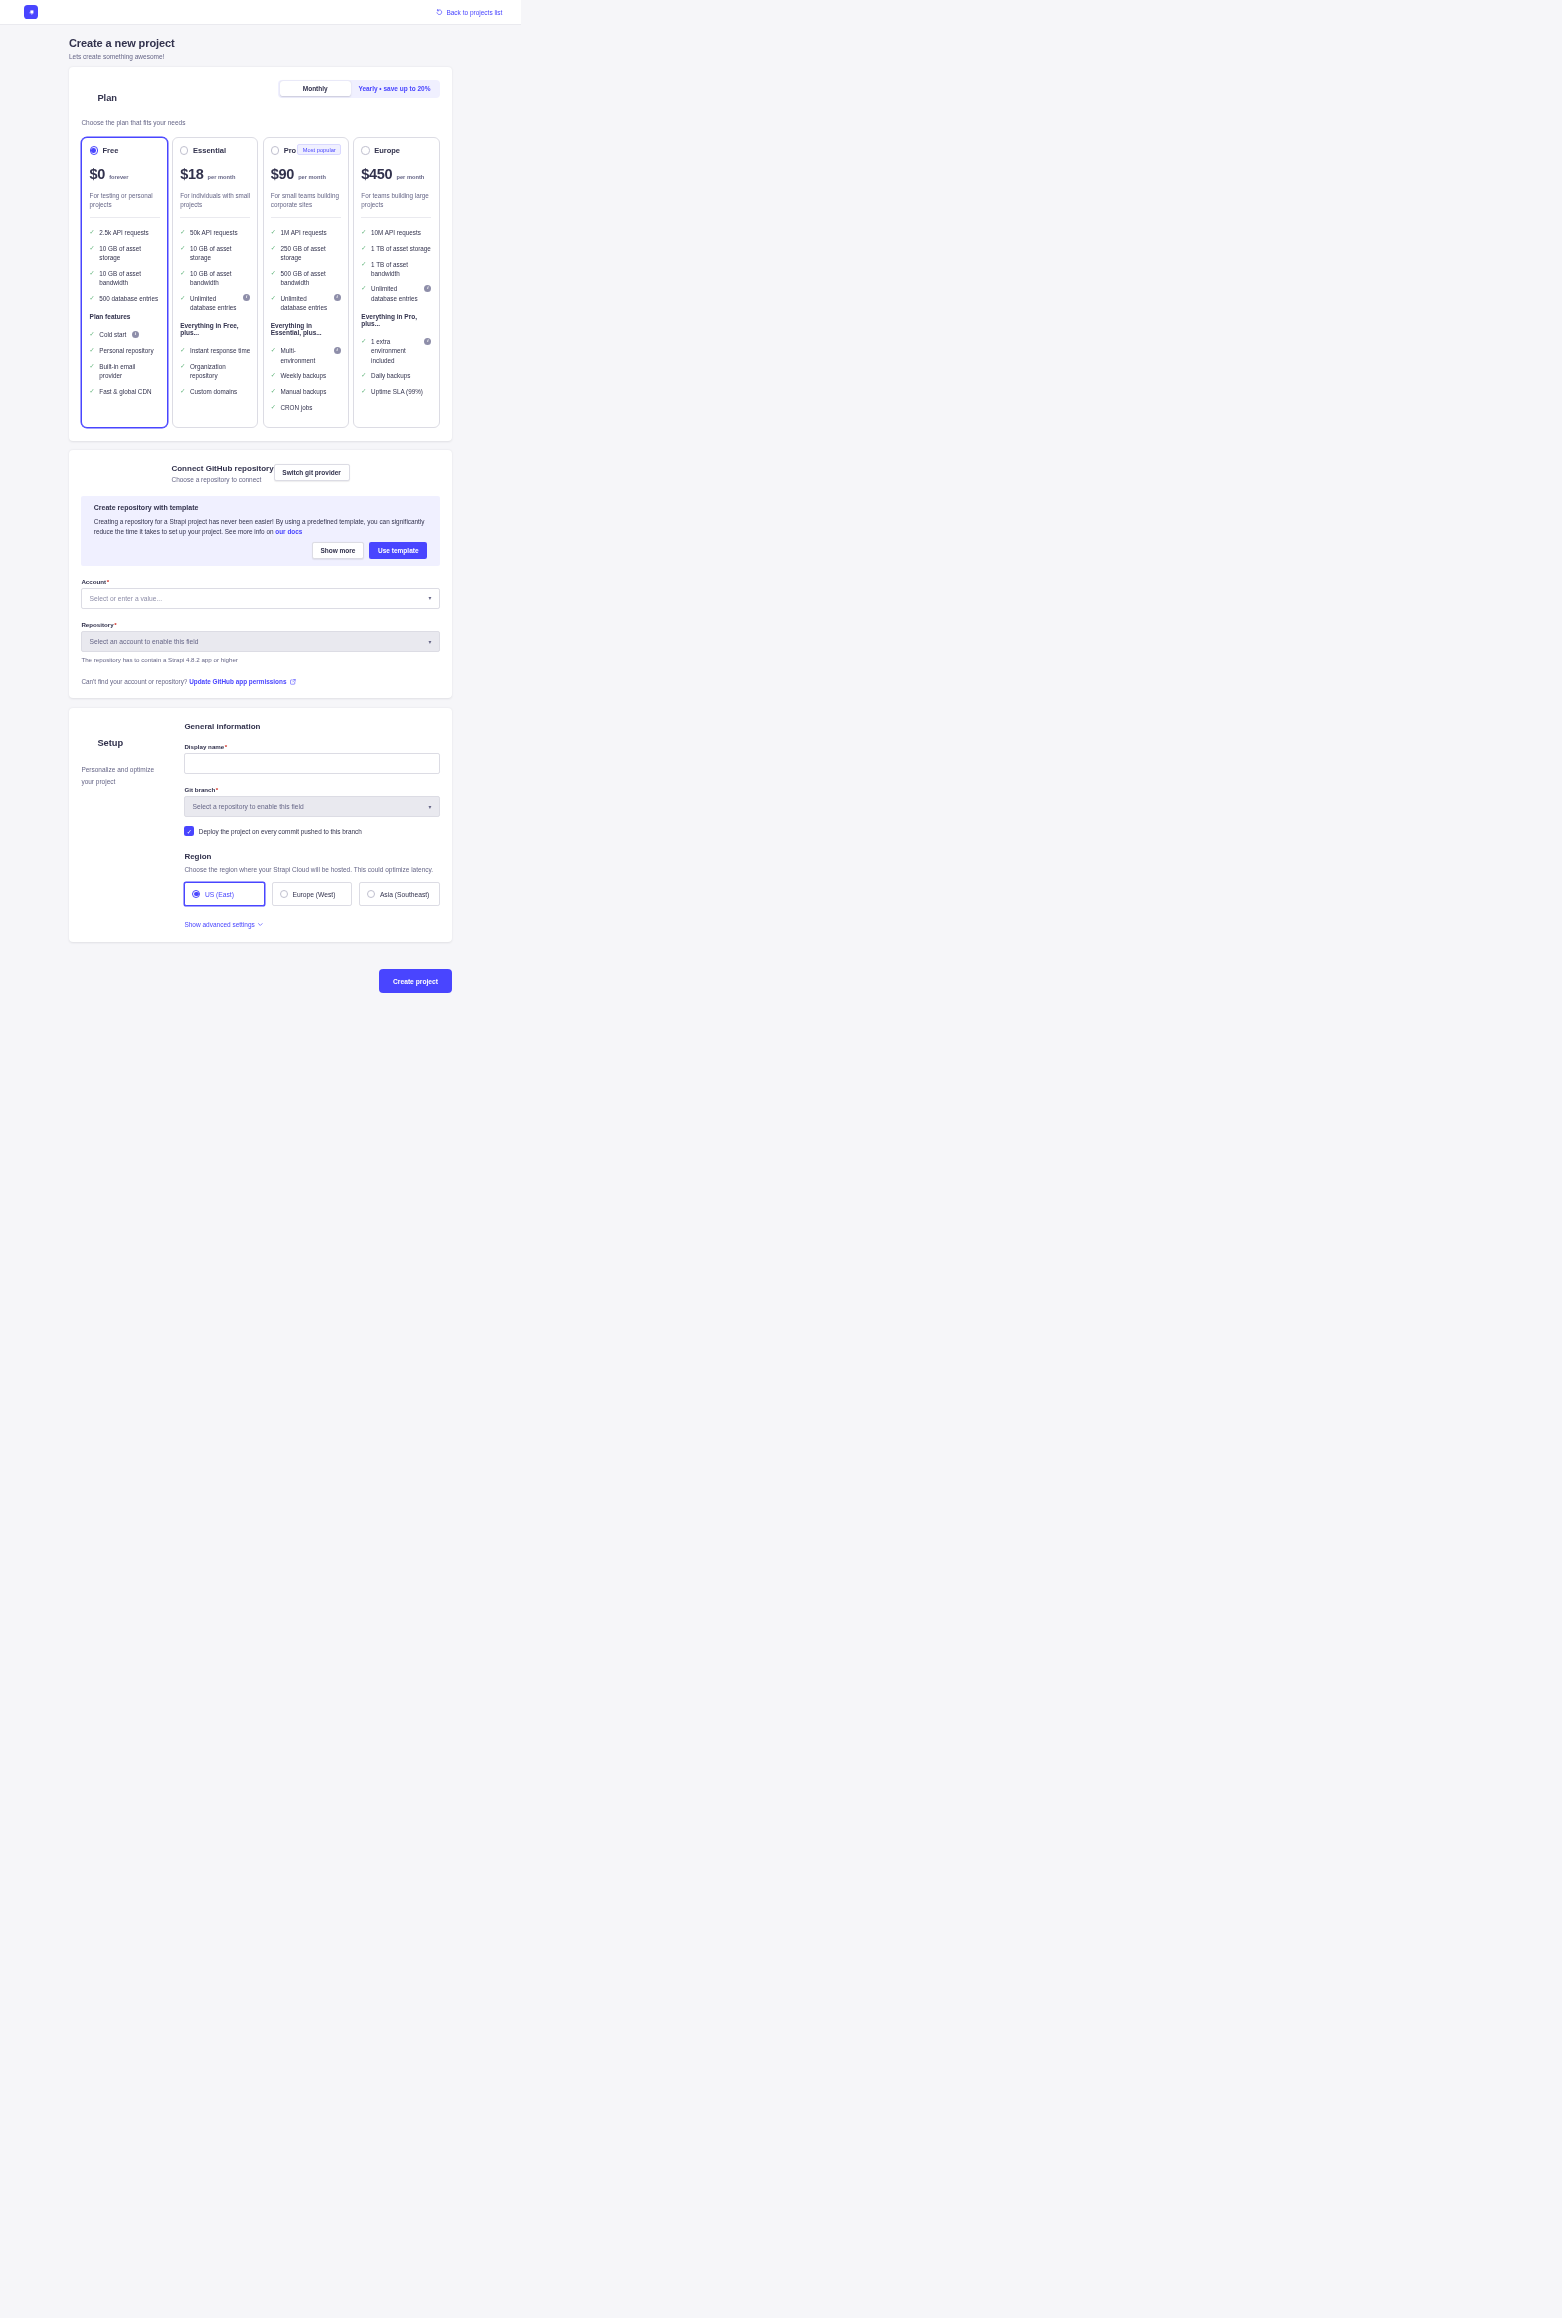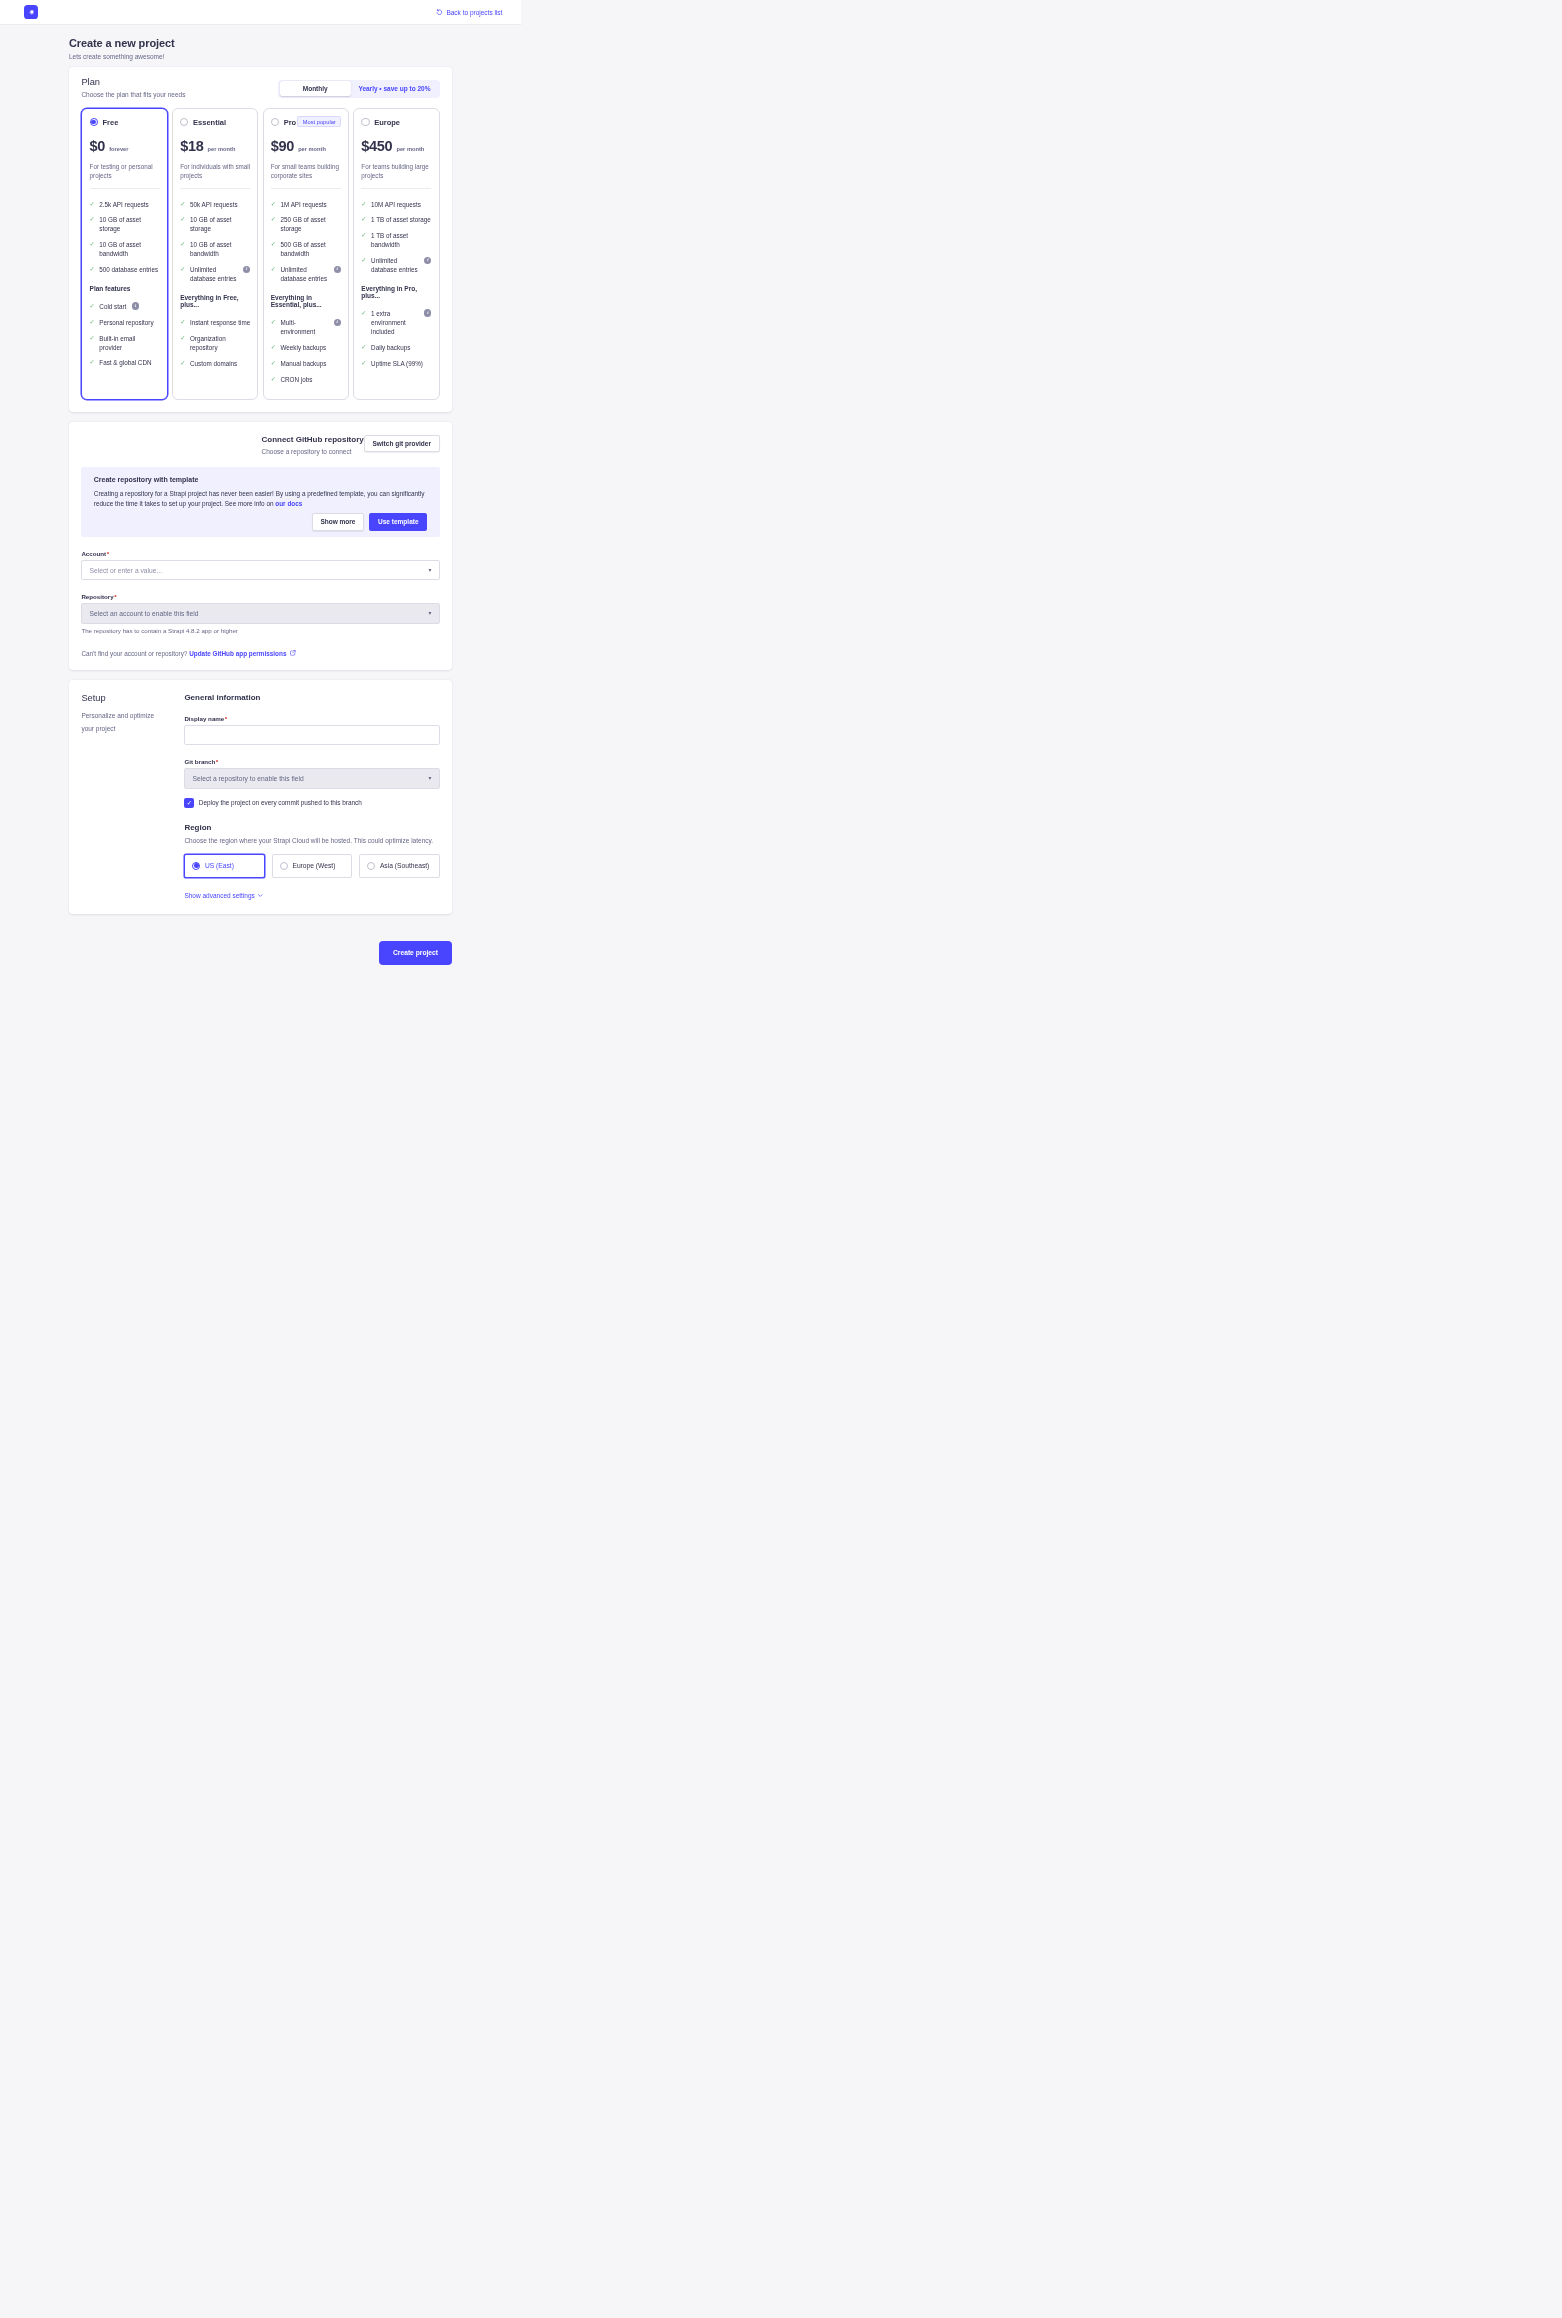--- a/index.html
+++ b/index.html
@@ -10,21 +10,21 @@
   header{height:25px;background:#fff;border-bottom:0.5px solid #eaeaef;display:flex;align-items:center;justify-content:space-between;padding:0 18.6px 0 24px}
   .logo{width:14px;height:14px;border-radius:3.6px;background:#4945ff;display:flex;align-items:center;justify-content:center;cursor:pointer}
   .back-link{display:inline-flex;align-items:center;gap:3.6px;color:#4945ff;font-size:6.5px;font-weight:500;text-decoration:none;cursor:pointer}
 
   main{width:383px;margin:0 auto}
   h1{font-size:11px;font-weight:700;margin:12.4px 0 0;color:#32324d;letter-spacing:-0.1px}
   .page-sub{font-size:6.5px;color:#666687;margin:4.1px 0 0}
 
   .card{background:#fff;border-radius:4.1px;box-shadow:0 0.5px 2.1px rgba(33,33,52,.1)}
   .plan-section{margin-top:6.7px;padding:10.3px 12.4px 12.4px;position:relative}
-  h2{font-size:9.3px;font-weight:400;margin:0;color:#32324d}
+  h2{font-size:9.3px;font-weight:700;margin:16px;color:#32324d}
   .muted{font-size:6.5px;color:#666687;margin:3.6px 0 0}
 
   .billing-toggle{position:absolute;top:12.4px;right:12.4px;background:#f0f0ff;border-radius:4.1px;padding:1.5px;display:flex;align-items:center}
   .seg{border:none;font-family:"Liberation Sans",sans-serif;font-size:6.5px;font-weight:700;border-radius:3.1px;cursor:pointer}
   .seg-active{background:#fff;color:#32324d;padding:4.1px 0;width:71px;box-shadow:0 0.5px 1.5px rgba(33,33,52,.18)}
   .seg-inactive{background:transparent;color:#4945ff;padding:4.1px 7.7px}
 
   .plan-grid{display:grid;grid-template-columns:repeat(4,1fr);gap:4.1px;margin-top:10.3px}
   .plan-card{position:relative;background:#fff;border:0.5px solid #dcdce4;border-radius:6px;padding:8.3px 7.2px;min-height:190px;cursor:pointer}
   .plan-card.selected{border-color:#4945ff;box-shadow:0 0 0 0.5px #4945ff}
@@ -45,21 +45,21 @@
   .ftext{flex:0 1 auto}
   .info{width:7.2px;height:7.2px;border-radius:50%;background:#8e8ea9;color:#fff;font-size:4.6px;font-weight:700;font-style:italic;font-family:"Liberation Serif",serif;display:inline-flex;align-items:center;justify-content:center;flex:none;margin-left:1px;margin-top:0.5px;cursor:pointer}
   .info.right{margin-left:auto}
   .feature-heading{font-size:6.5px;font-weight:700;margin:10.3px 0 7.2px;color:#32324d}
   .badge{position:absolute;top:6.7px;right:6.7px;background:#f0f0ff;border:0.5px solid #d9d8ff;color:#4945ff;font-size:5.7px;padding:1.5px 4.6px;border-radius:2.1px;white-space:nowrap}
 
   .split-section{margin-top:9.8px;padding:13.4px 12.4px;display:flex}
   .split-section aside{width:80px;margin-right:23px;flex:none}
   .split-section aside .muted{margin-top:7.2px;line-height:1.95}
   .split-main{flex:1;min-width:0}
-  .section-head{display:flex;justify-content:flex-end;align-items:flex-start}
+  .section-head{display:flex;justify-content:center;align-items:flex-start}
   h3{font-size:8px;font-weight:700;margin:0;color:#32324d}
 
   .btn{font-family:"Liberation Sans",sans-serif;font-size:6.5px;font-weight:700;border-radius:2.1px;padding:4.1px 7.7px;cursor:pointer;border:0.5px solid transparent}
   .btn-secondary{background:#fff;border-color:#dcdce4;color:#32324d;box-shadow:0 0.5px 1px rgba(33,33,52,.08)}
   .btn-primary{background:#4945ff;color:#fff}
 
   .template-panel{margin-top:12.4px;background:#f0f0ff;border-radius:2.1px;padding:8.8px 12.4px 6.7px}
   .template-panel h4{margin:0;font-size:7px;font-weight:700;color:#32324d}
   .tpl-body{margin:5.7px 0 0;font-size:6.4px;line-height:1.6;color:#32324d}
   .link{color:#4945ff;font-weight:600;text-decoration:none;cursor:pointer}

